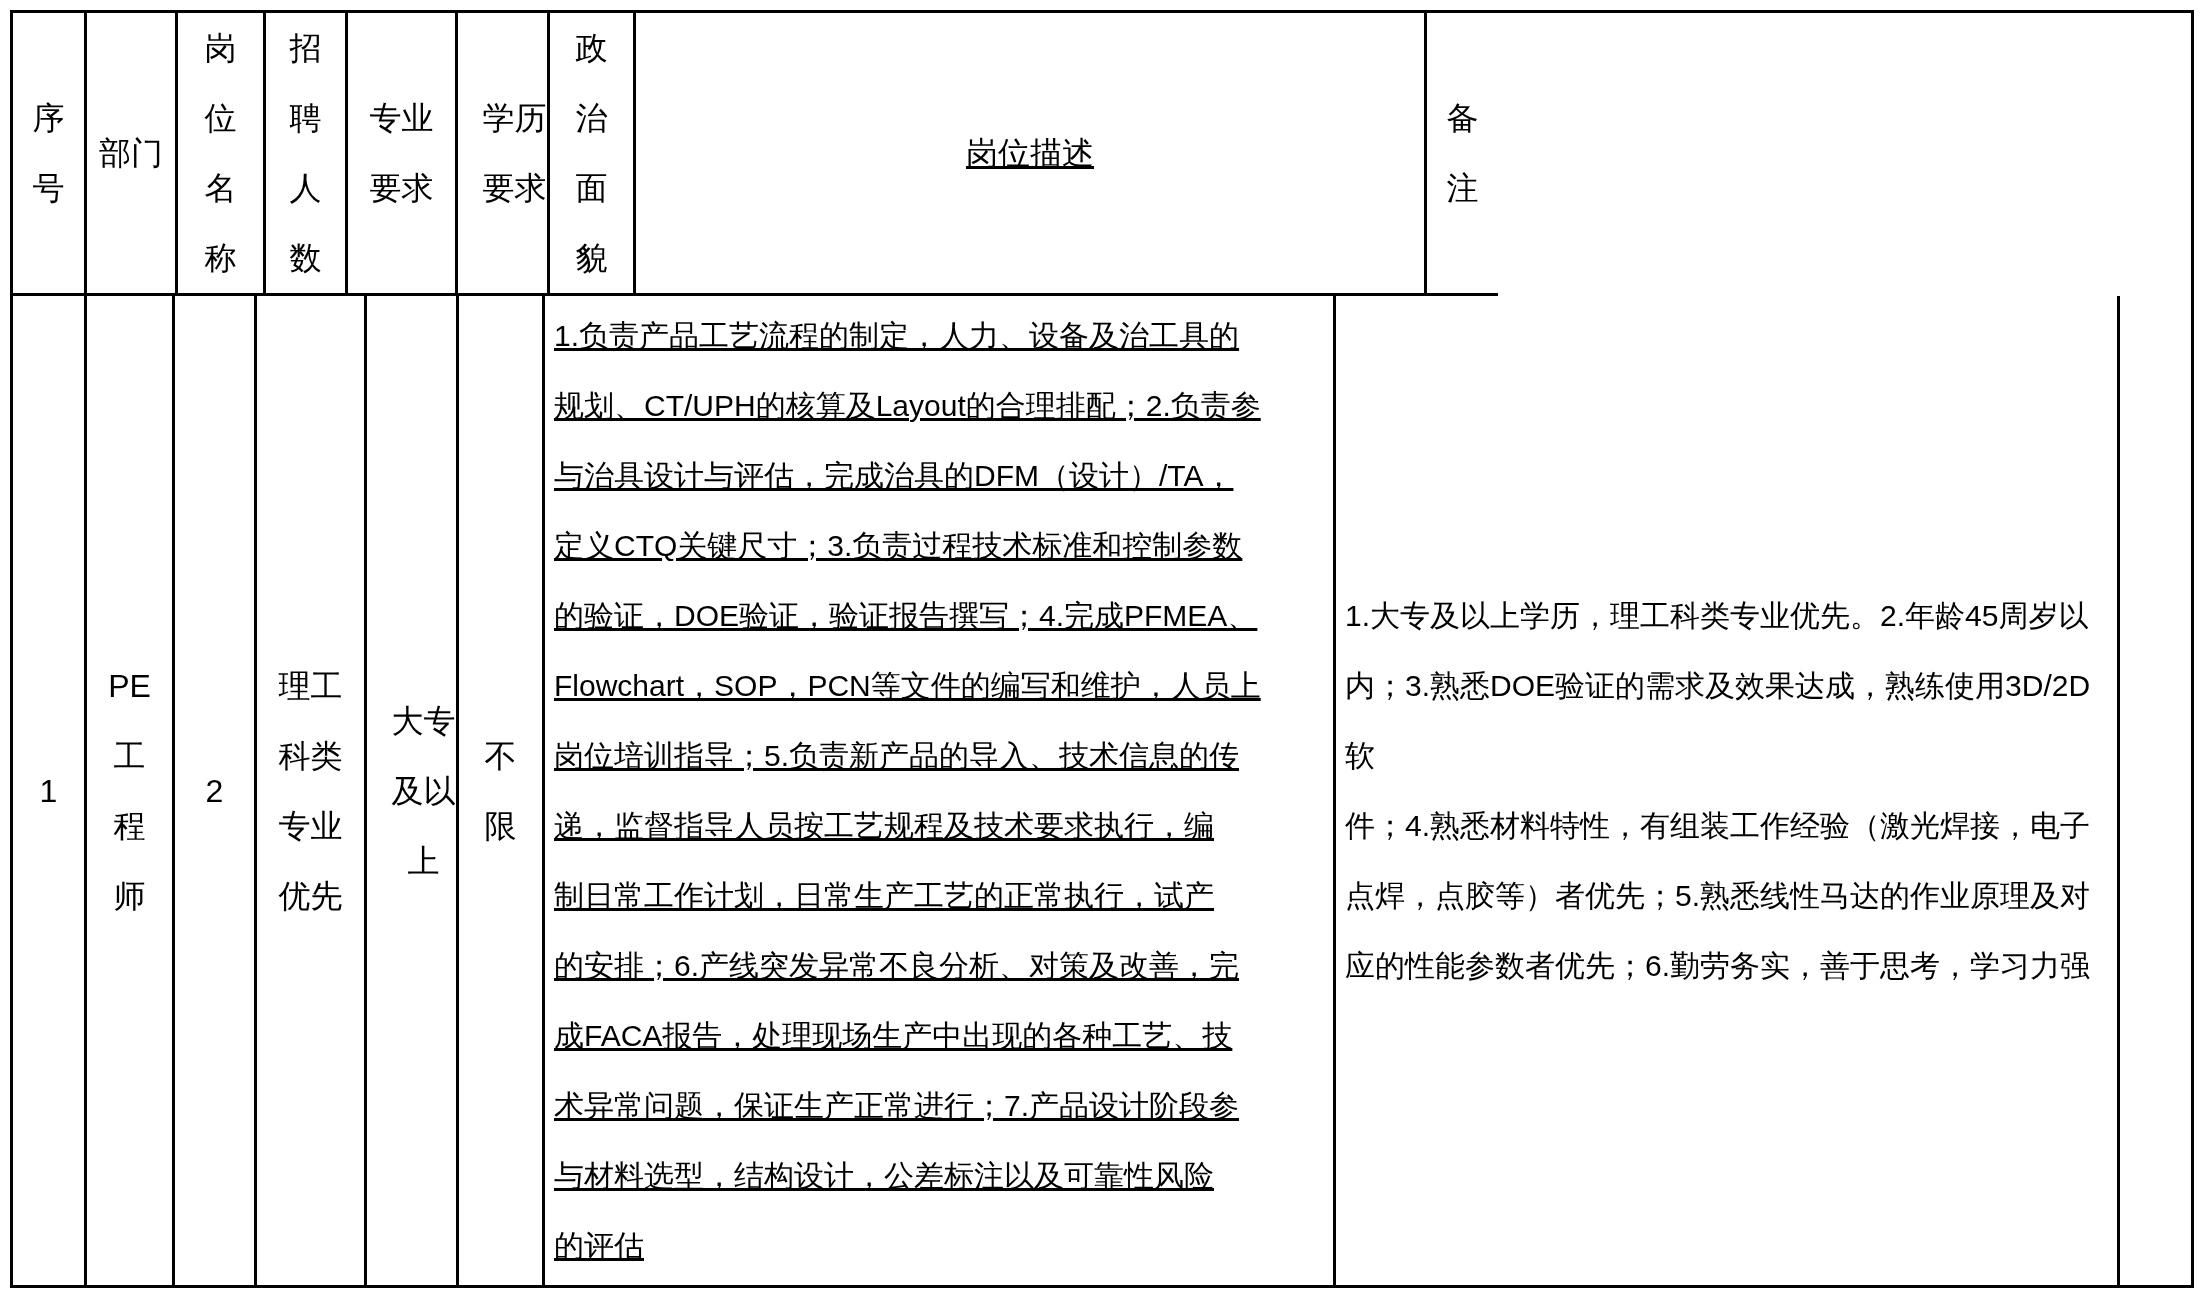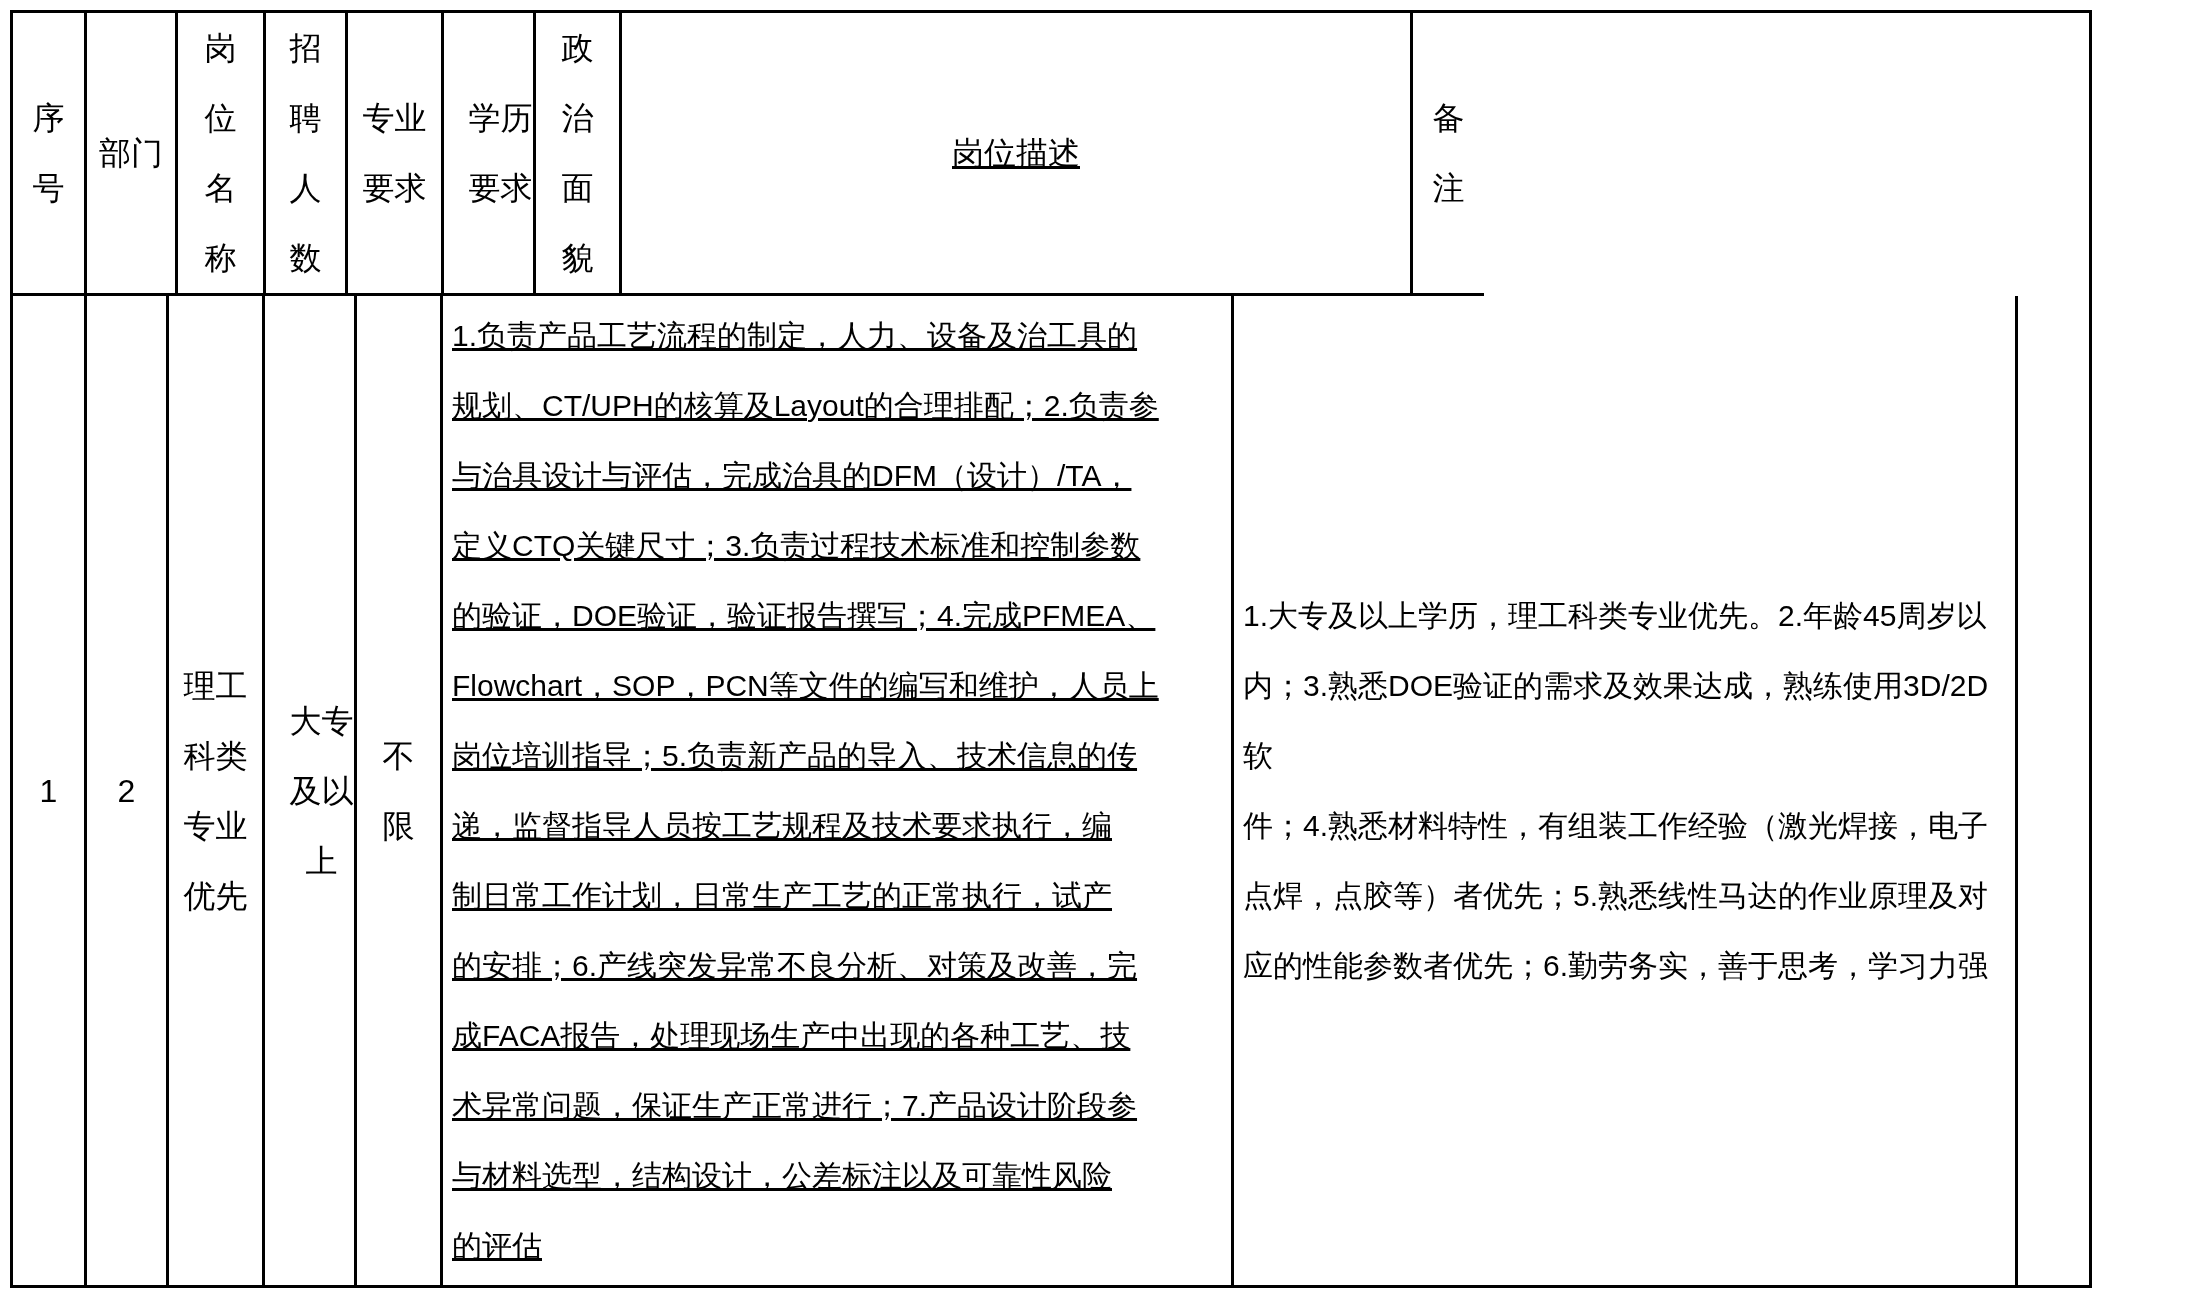--- a/index.html
+++ b/index.html
@@ -41,21 +41,21 @@
     border-bottom:3px solid #000000;
   }
   .body-row .cell{
     height:989px;
   }
   
   .c1{width:74px;}
   .c2{width:91px;}
   .c3{width:88px;}
   .c4{width:82px;}
-  .c5{width:96px;}
+  .c5{width:110px;}
   .c6{width:92px;padding-left:24px;}
   .c7{width:86px;}
   .c8{width:791px;text-decoration:underline;}
   .c9{width:784px;}
   .c10{width:71px;}
   
   .para-cell{
     justify-content:flex-start;
     text-align:left;
   }
@@ -94,20 +94,24 @@
 治
 面
 貌</div>
     <div class="cell c8">岗位描述</div>
     <div class="cell c10">备
 注</div>
   </div>
 
   <div class="row body-row">
     <div class="cell c1">1</div>
+    <div class="cell c3">PE
+工
+程
+师</div>
     <div class="cell c4">2</div>
     <div class="cell c5">理工
 科类
 专业
 优先</div>
     <div class="cell c6">大专
 及以
 上</div>
     <div class="cell c7">不
 限</div>

